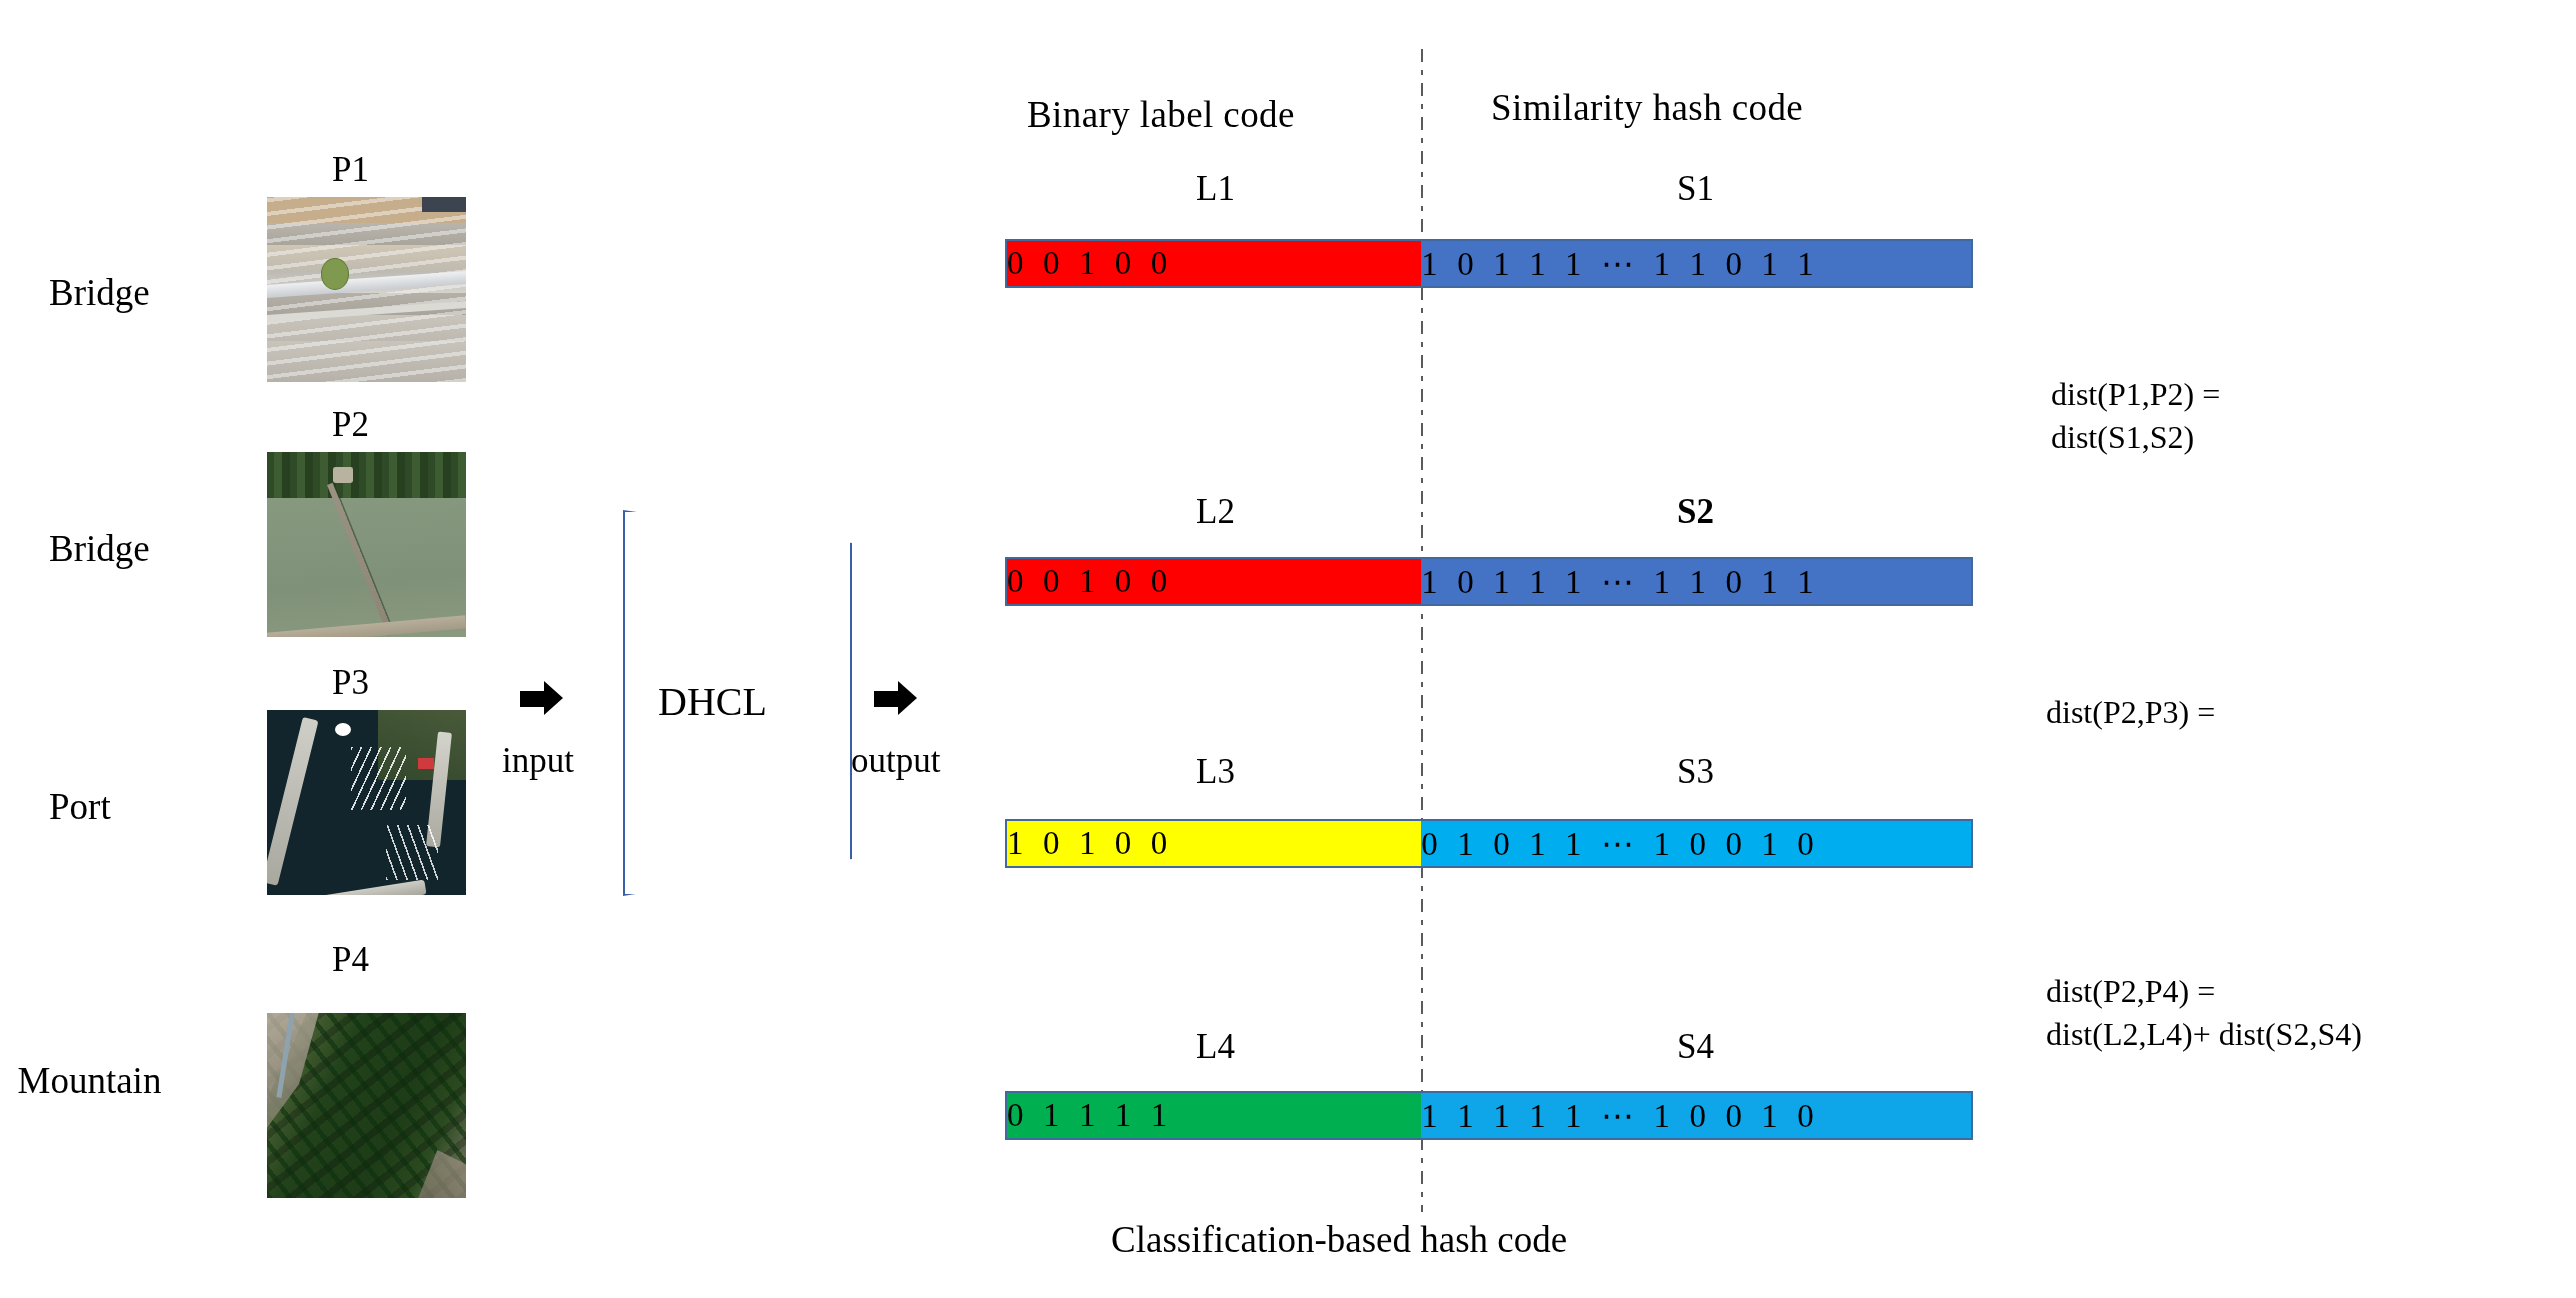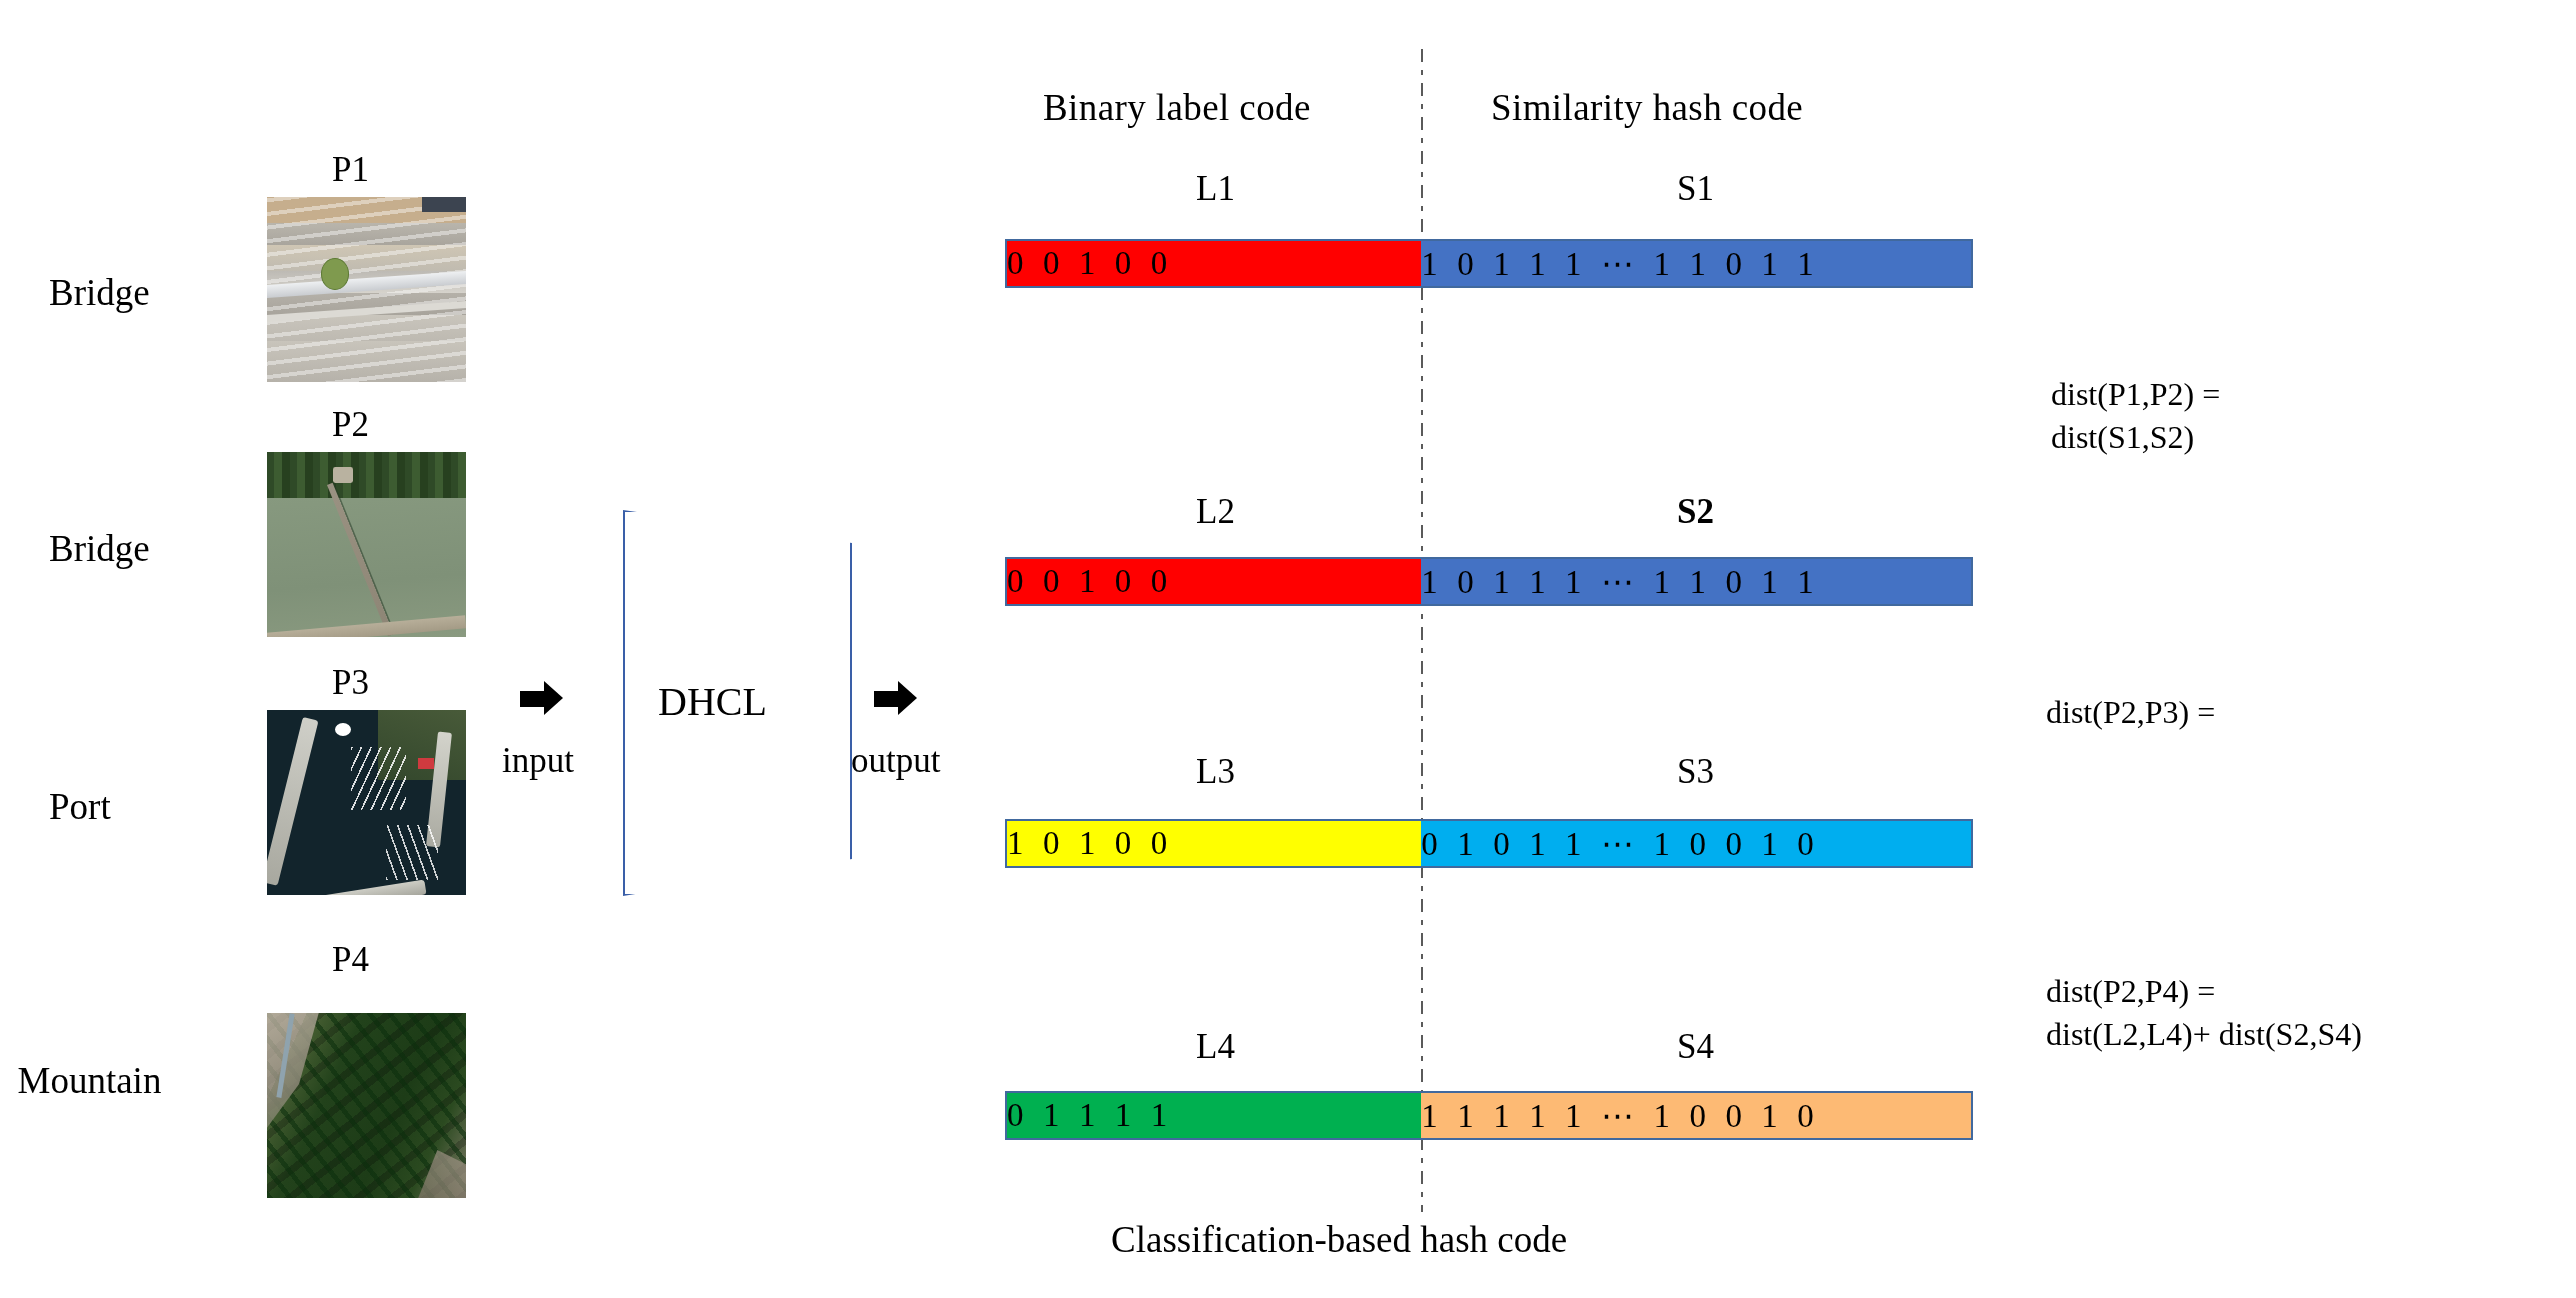--- a/index.html
+++ b/index.html
@@ -99,21 +99,21 @@
 
   
   .divider{position:absolute;width:2.4px;
     background-image:linear-gradient(to bottom,#5a5a5a 0 12.7px,rgba(0,0,0,0) 12.7px 21px,
                                      #5a5a5a 21px 26px,rgba(0,0,0,0) 26px 34px);
     background-size:2.4px 34px;background-repeat:repeat-y;}
 </style>
 </head>
 <body>
 
-<div class="abs hdr" style="left:1027px;top:86px;margin-left:16px;">Binary label code</div>
+<div class="abs hdr" style="left:1027px;top:93px;">Binary label code</div>
 <div class="abs hdr" style="left:1491px;top:86px;">Similarity hash code</div>
 
 <div class="divider" style="left:1421px;top:49px;height:1163px;"></div>
 
 <div class="abs plabel" style="left:295px;top:150px;width:111px;">P1</div>
 <div class="thumb p1" style="left:267px;top:197px;width:199px;height:185px;">
   <div class="dark"></div>
     <div class="runway2"></div>
     <div class="runway"></div>
     <div class="grn"></div>
@@ -199,21 +199,21 @@
     <span>0 1 0 1 1 ⋯ 1 0 0 1 0</span>
   </div>
 </div>
 
 <div class="abs codelbl" style="left:1160px;top:1027px;width:111px;">L4</div>
 <div class="abs codelbl" style="left:1640px;top:1027px;width:111px;text-align:center;">S4</div>
 <div class="bar" style="left:1005px;top:1091px;width:968px;">
   <div class="seg" style="width:416px;background:#00B050;">
     <span>0 1 1 1 1</span>
   </div>
-  <div class="seg" style="width:552px;background:#fdba74;">
+  <div class="seg" style="width:552px;background:#0ea5e9;">
     <span>1 1 1 1 1 ⋯ 1 0 0 1 0</span>
   </div>
 </div>
 
 <div class="abs eq" style="left:2051px;top:373px;">
   <div>dist(P1,P2) =</div>
   <div>dist(S1,S2)</div>
 </div>
 <div class="abs eq" style="left:2046px;top:691px;">
   <div>dist(P2,P3) =</div>

